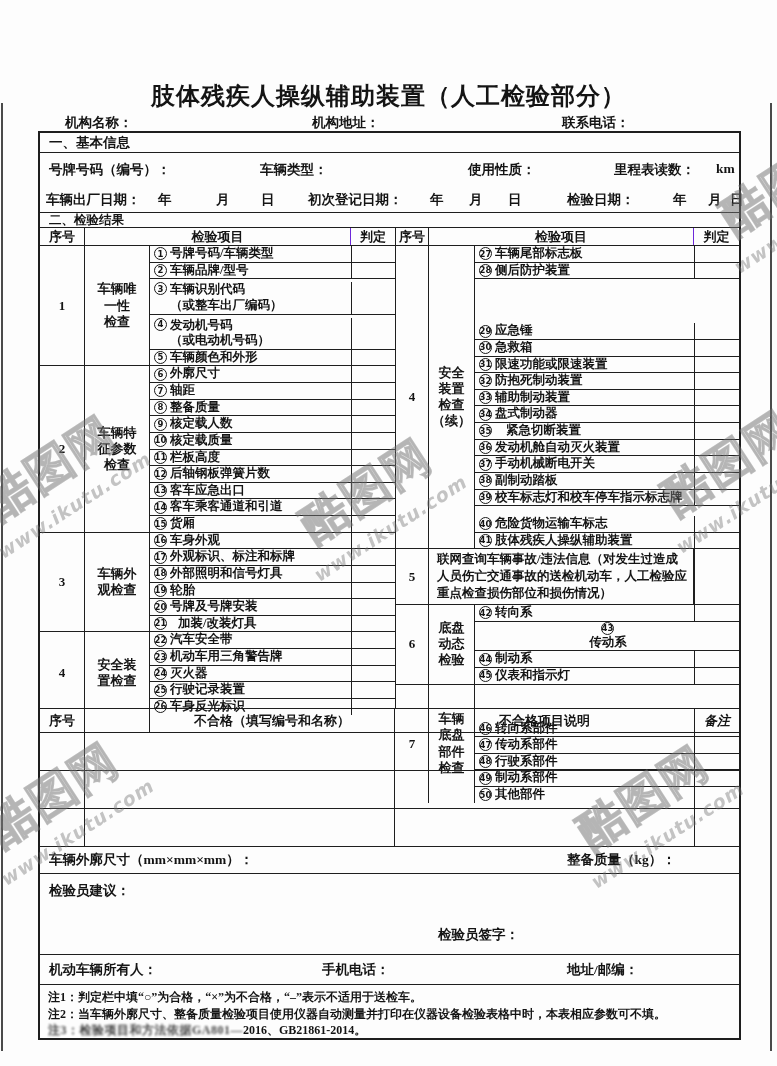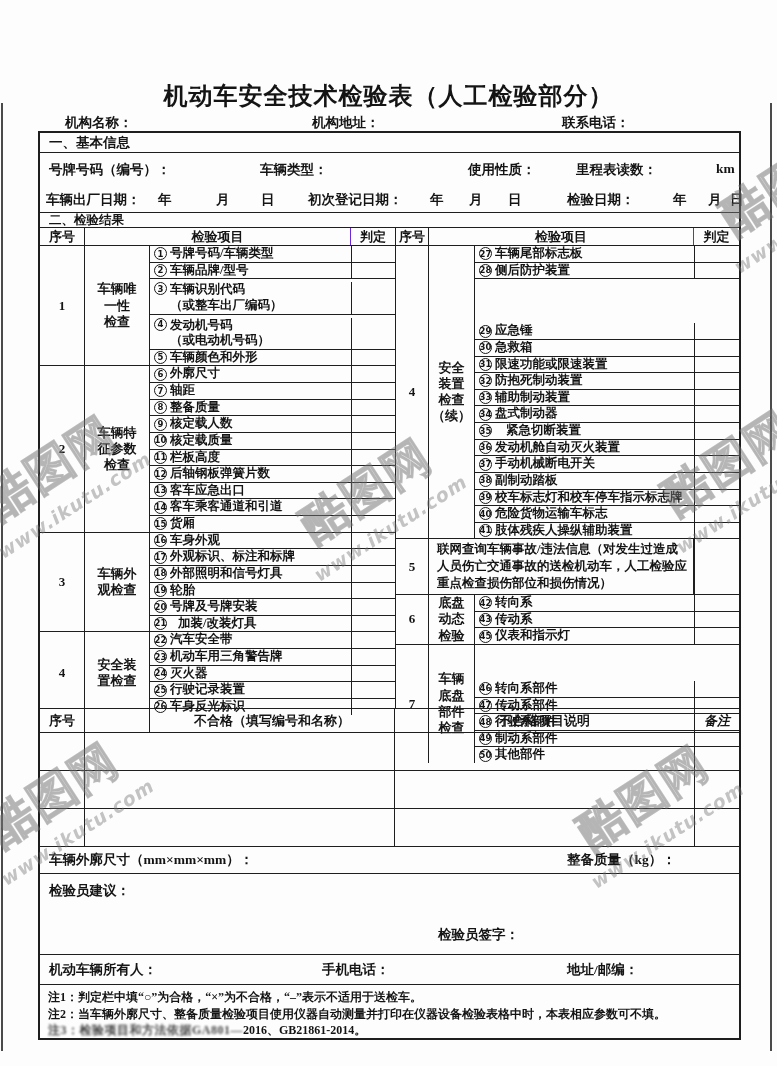--- a/index.html
+++ b/index.html
@@ -88,37 +88,37 @@
              color:rgba(150,150,150,0.14); -webkit-text-stroke:1.5px rgba(110,110,110,0.45); }
   .wm-url { font-size:19px; font-weight:700; font-style:italic;
             color:rgba(115,115,115,0.42); letter-spacing:1px; margin-top:2px; }
 </style>
 </head>
 <body>
 
 <div class="edge left"></div>
 <div class="edge right"></div>
 
-<div class="title">机动车安全技术检验表（人工检验部分）</div>
+<div class="title">肢体残疾人操纵辅助装置（人工检验部分）</div>
 
 <div class="orgrow">
   <span style="left:65px">机构名称：</span>
   <span style="left:312px">机构地址：</span>
   <span style="left:562px">联系电话：</span>
 </div>
 
 <div class="formbox">
 
   <div class="row sechead">一、基本信息</div>
 
   <div class="row basics">
     <span style="left:9px;top:8px">号牌号码（编号）：</span>
     <span style="left:220px;top:8px">车辆类型：</span>
     <span style="left:428px;top:8px">使用性质：</span>
-    <span style="left:536px;top:8px">里程表读数：</span>
+    <span style="left:574px;top:8px">里程表读数：</span>
     <span style="left:676px;top:8px;font-family:'Liberation Serif',serif">km</span>
     <span style="left:6px;top:38px">车辆出厂日期：</span>
     <span style="left:118px;top:38px">年</span>
     <span style="left:176px;top:38px">月</span>
     <span style="left:221px;top:38px">日</span>
     <span style="left:268px;top:38px">初次登记日期：</span>
     <span style="left:390px;top:38px">年</span>
     <span style="left:429px;top:38px">月</span>
     <span style="left:468px;top:38px">日</span>
     <span style="left:527px;top:38px">检验日期：</span>
@@ -373,21 +373,21 @@
               <div class="item" style="flex-grow: 1;">
                 <span class="cn">38</span>
                 <span class="txt">副制动踏板</span>
                 <div class="judge"></div>
               </div>
               <div class="item" style="flex-grow: 1;">
                 <span class="cn">39</span>
                 <span class="txt">校车标志灯和校车停车指示标志牌</span>
                 <div class="judge"></div>
               </div>
-              <div class="item" style="flex-grow: 1;">
+              <div class="item" style="flex-grow: 1; margin-top: 10px;">
                 <span class="cn">40</span>
                 <span class="txt">危险货物运输车标志</span>
                 <div class="judge"></div>
               </div>
               <div class="item" style="flex-grow: 1;">
                 <span class="cn">41</span>
                 <span class="txt">肢体残疾人操纵辅助装置</span>
                 <div class="judge"></div>
               </div>
             </div>
@@ -401,23 +401,28 @@
             <div class="sec-seq">6</div>
             <div class="sec-cat">底盘
 动态
 检验</div>
             <div class="sec-items">
               <div class="item" style="flex-grow: 1;">
                 <span class="cn">42</span>
                 <span class="txt">转向系</span>
                 <div class="judge"></div>
               </div>
-              <div class="item" style="flex-grow: 1;">
+              <div class="item" style="flex-grow: 1; flex-direction: column;">
                 <span class="cn">43</span>
                 <span class="txt">传动系</span>
+                <div class="judge"></div>
+              </div>
+              <div class="item" style="flex-grow: 1;">
+                <span class="cn">44</span>
+                <span class="txt">制动系</span>
                 <div class="judge"></div>
               </div>
               <div class="item" style="flex-grow: 1;">
                 <span class="cn">45</span>
                 <span class="txt">仪表和指示灯</span>
                 <div class="judge"></div>
               </div>
             </div>
           </div>
           <div class="sec" style="flex-grow: 5;">

